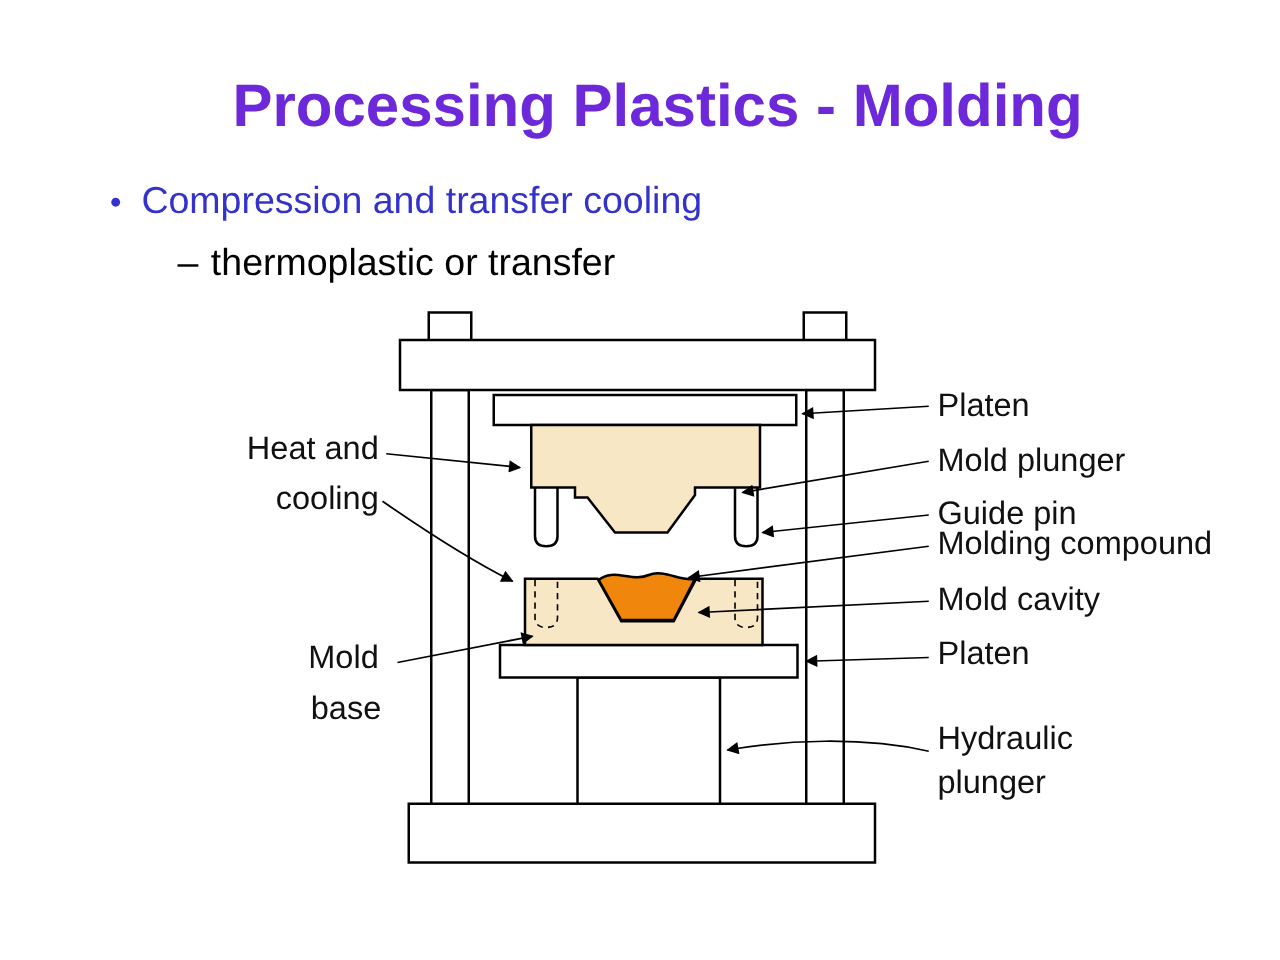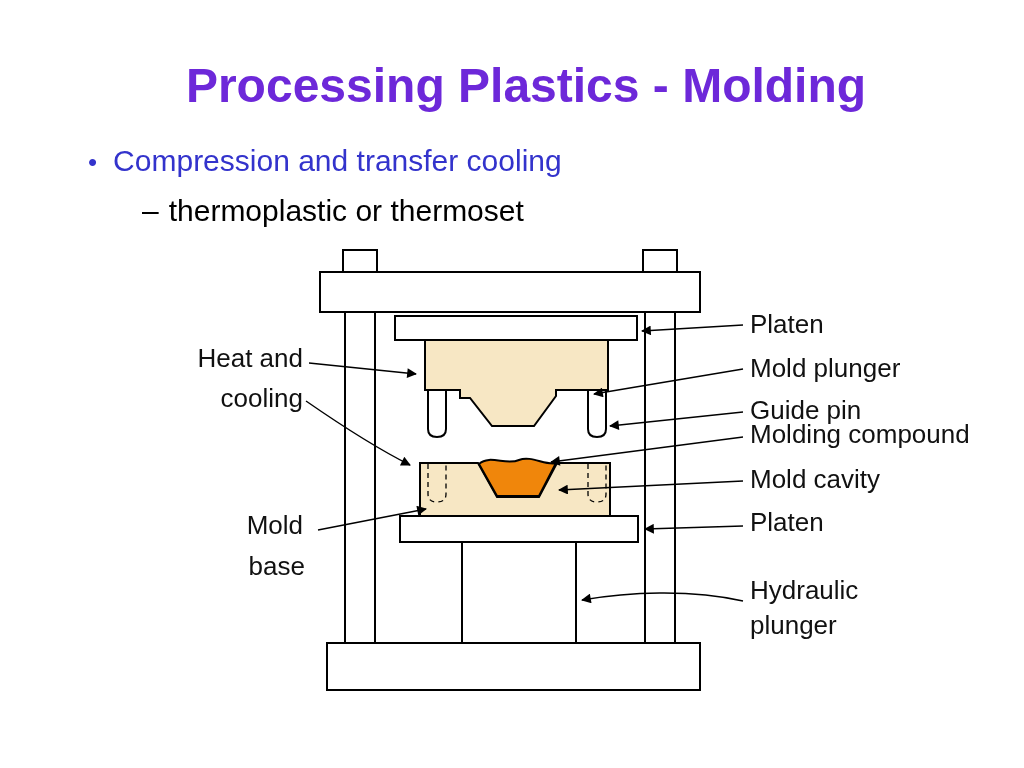--- a/index.html
+++ b/index.html
@@ -37,21 +37,21 @@
 <div>
   <h1 class="title">Processing Plastics - Molding</h1>
 
   <div class="bullet-row">
     <span class="bullet-glyph">•</span>
     <span>Compression and transfer cooling</span>
   </div>
 
   <div class="sub-row">
     <span class="dash-glyph">–</span>
-    <span>thermoplastic or thermoset</span>
+    <span>thermoplastic or transfer</span>
   </div>
 
   <svg class="diagram" width="1024" height="768" viewBox="0 0 1024 768">
     <defs>
       <marker id="arrow" viewBox="0 0 10 10" refX="9" refY="5" markerWidth="9" markerHeight="7" orient="auto-start-reverse">
         <path d="M0,0 L10,5 L0,10 Z" fill="#000000"></path>
       </marker>
     </defs>
 
     <g>

